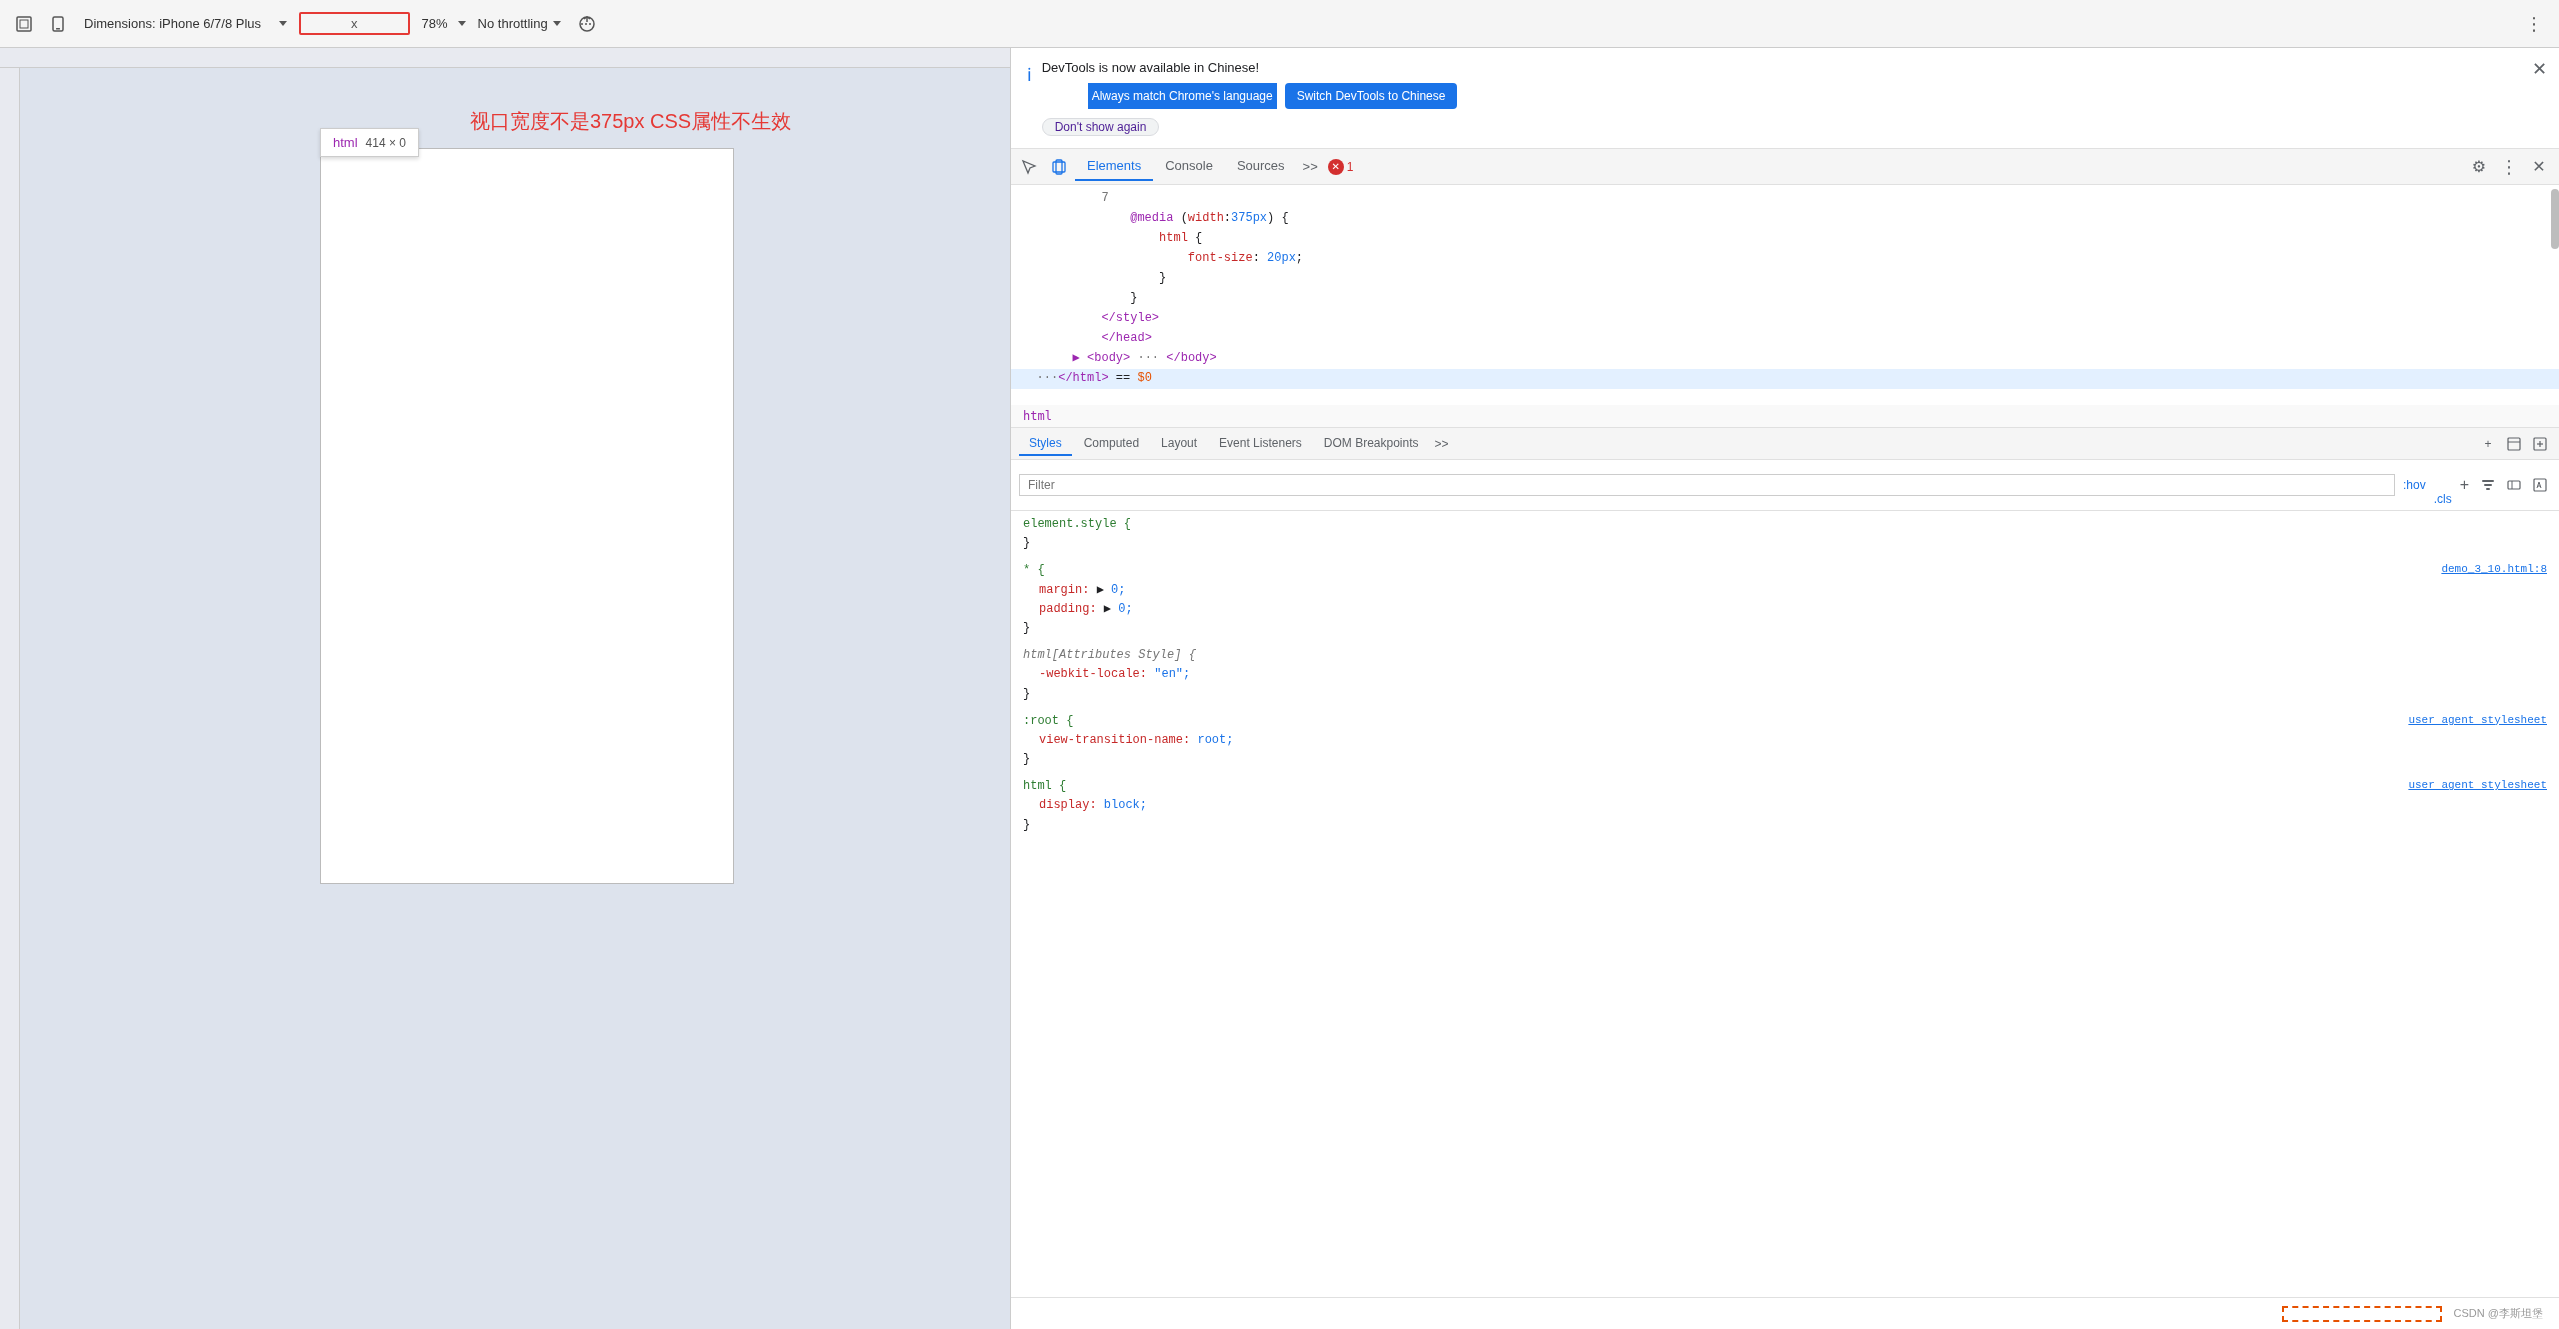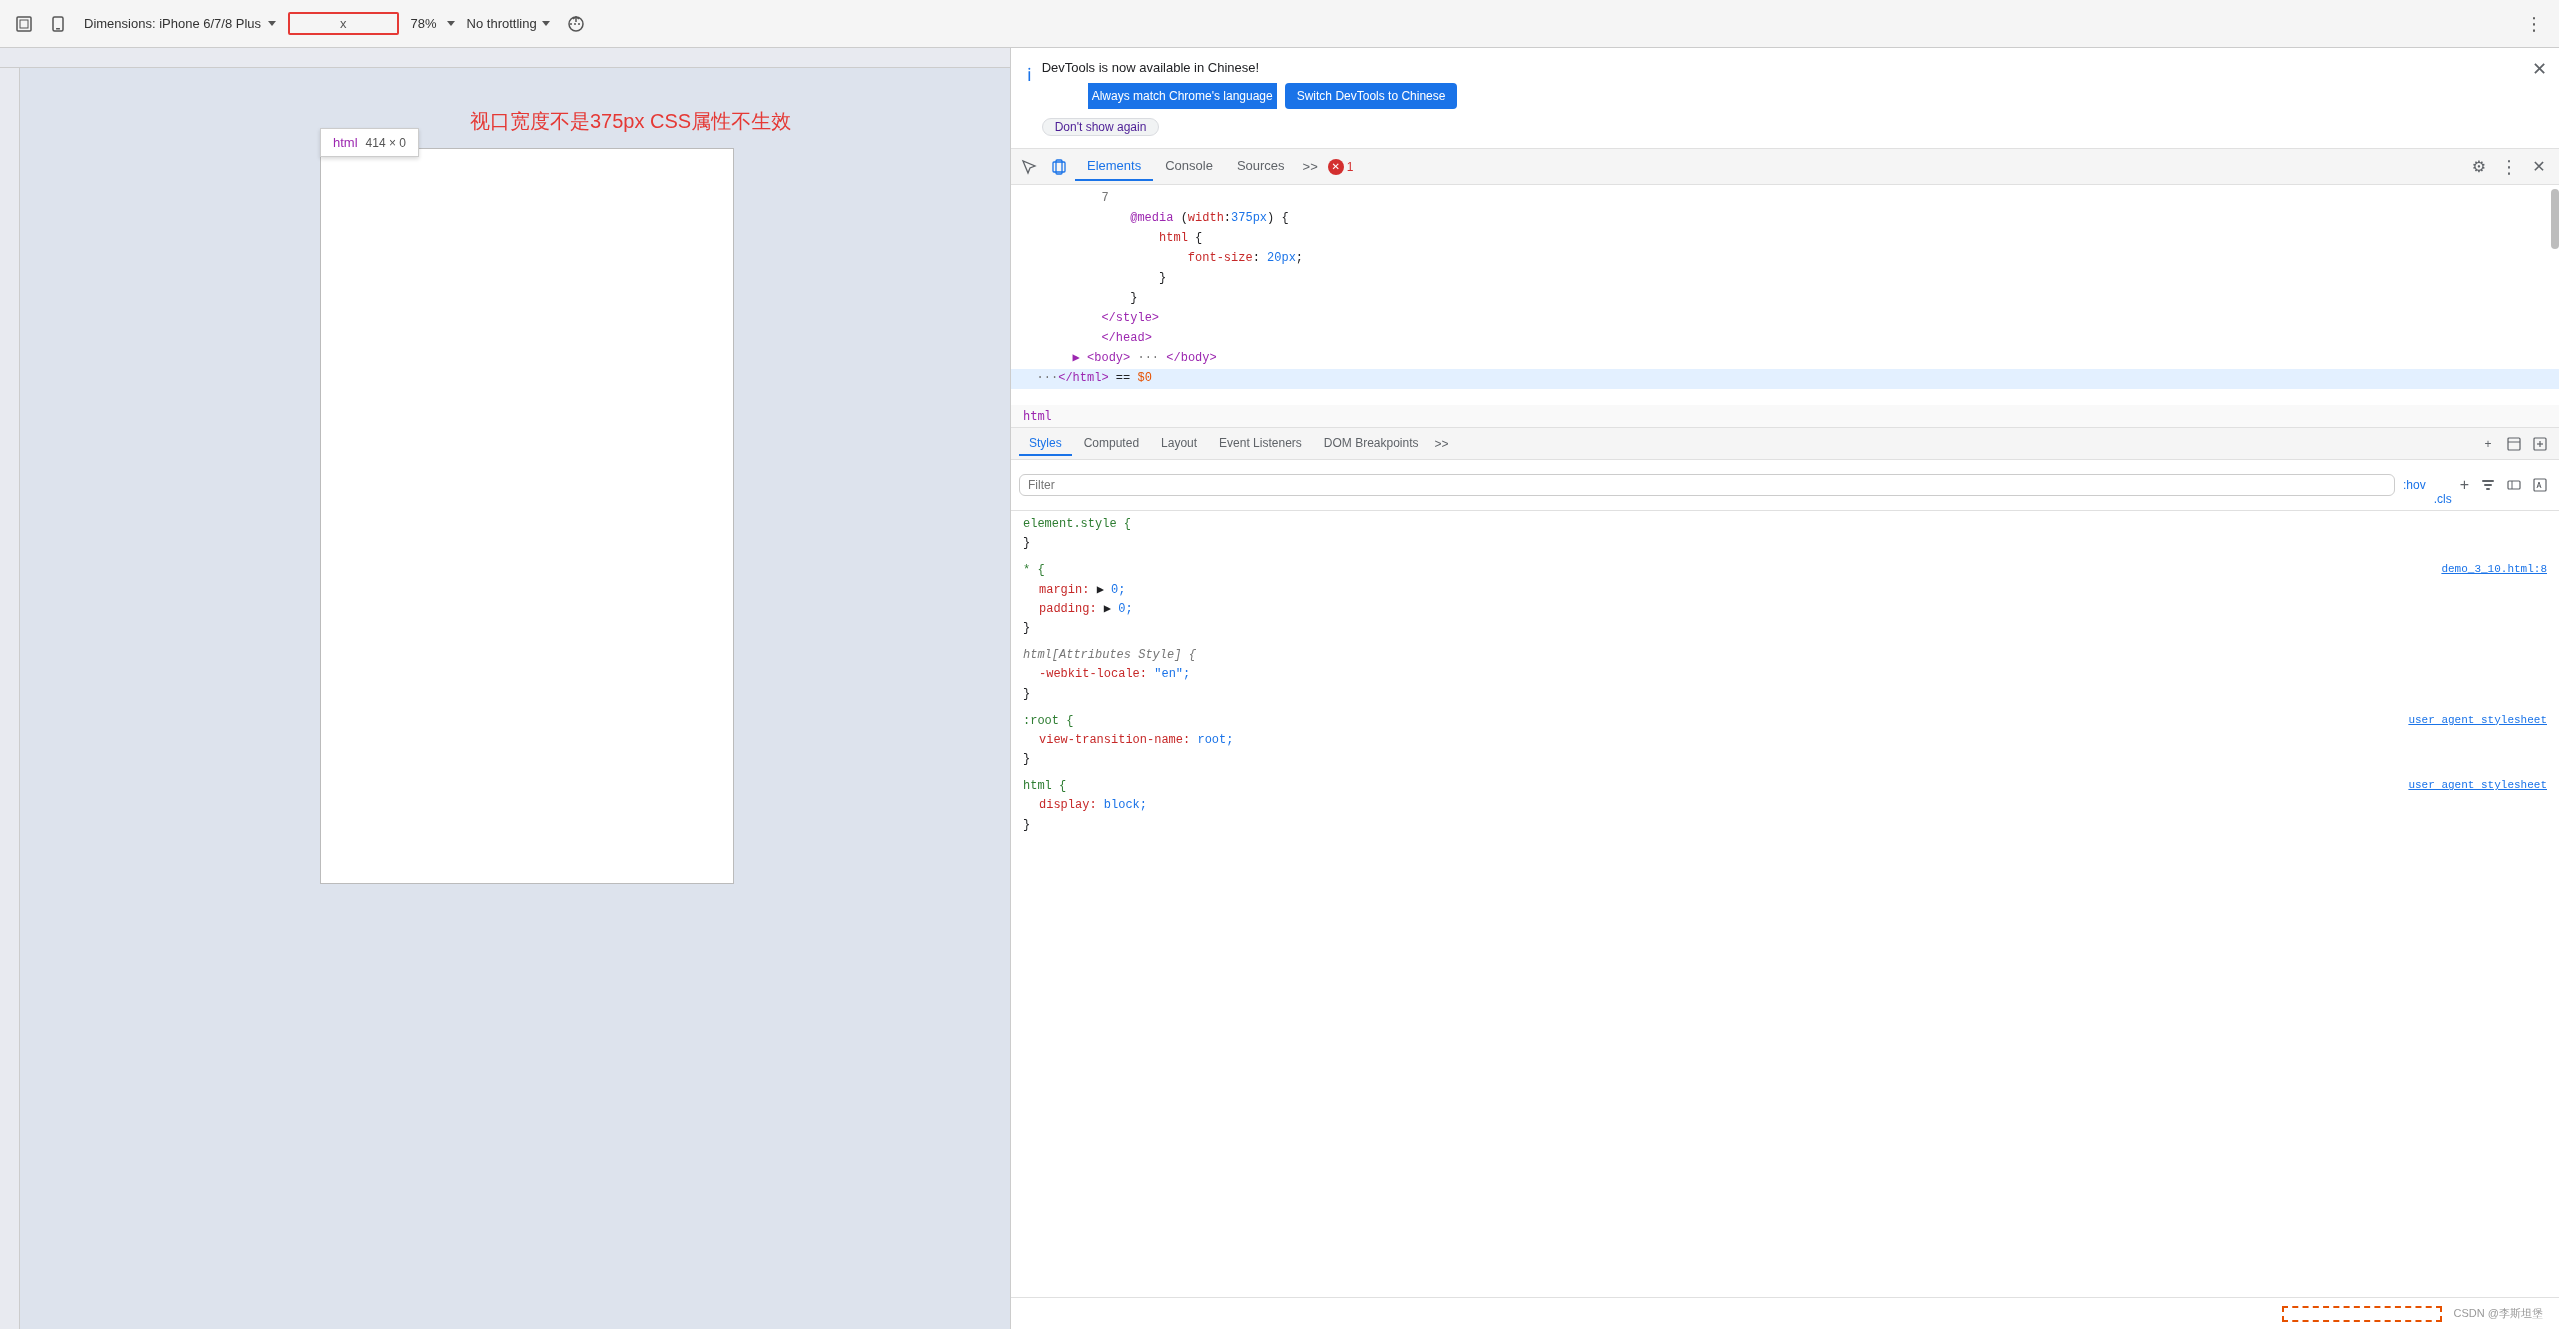--- a/index.html
+++ b/index.html
@@ -27,21 +27,21 @@
       align-items: center;
       justify-content: center;
       cursor: pointer;
       border-radius: 3px;
       color: #444;
       font-size: 14px;
     }
     .device-selector {
       display: flex;
       align-items: center;
-      gap: 5px;
+      gap: 16px;
       font-size: 13px;
       color: #333;
       cursor: pointer;
     }
     .dimension-box {
       display: flex;
       align-items: center;
       gap: 4px;
       border: 2px solid #e53935;
       border-radius: 2px;
@@ -382,21 +382,21 @@
     .filter-bar {
       display: flex;
       align-items: center;
       padding: 4px 8px;
       border-bottom: 1px solid #e0e0e0;
       gap: 8px;
     }
     .filter-input {
       flex: 1;
       border: 1px solid #ccc;
-      border-radius: 6px;
+      border-radius: 0;
       padding: 3px 8px;
       font-size: 12px;
       color: #333;
       outline: none;
     }
     .filter-hov {
       font-size: 12px;
       color: #1a73e8;
       cursor: pointer;
     }

